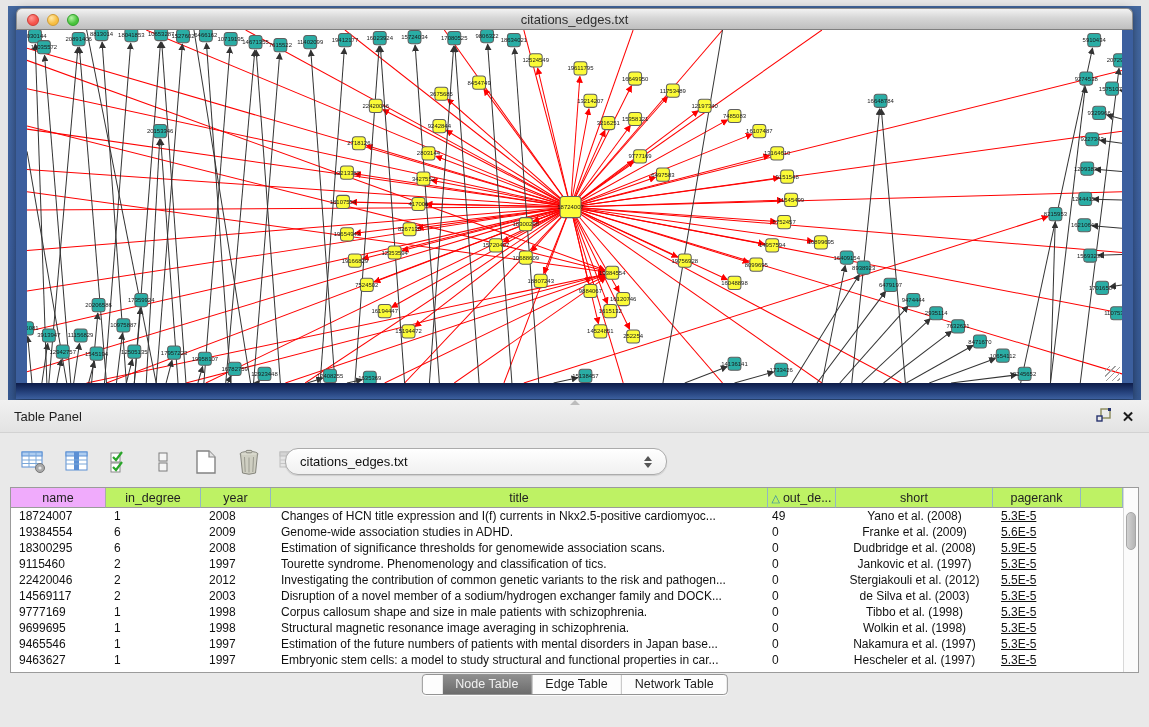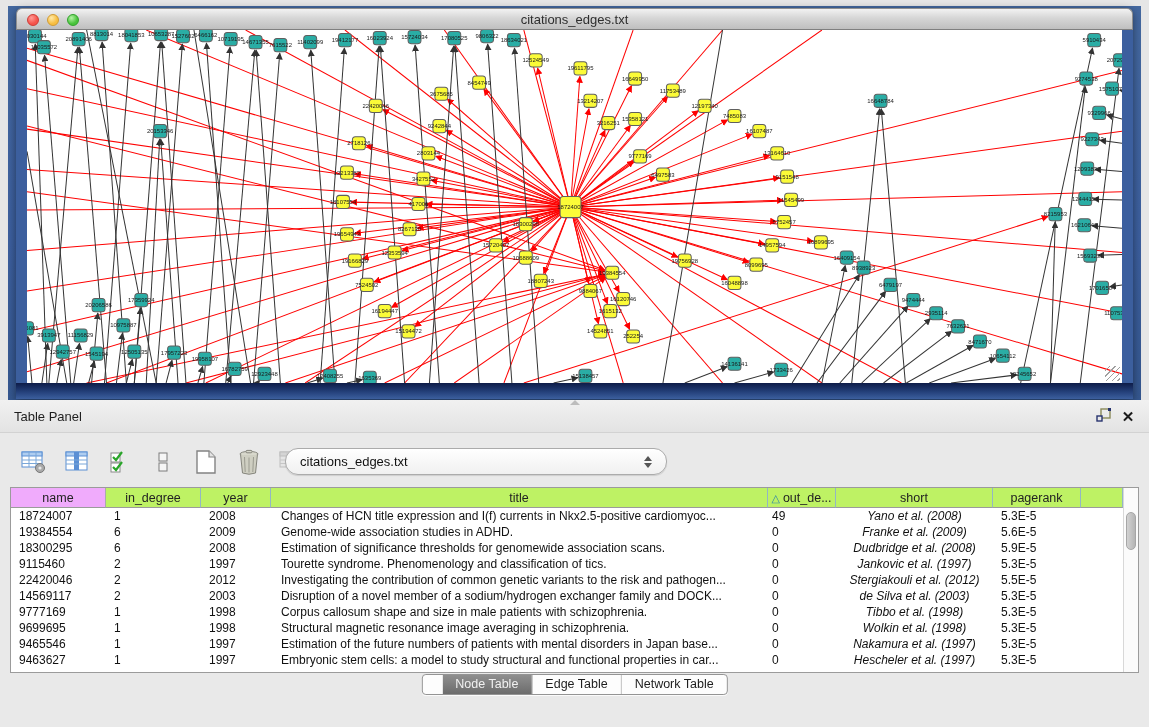--- a/index.html
+++ b/index.html
@@ -65,22 +65,22 @@
   .th-first { background:#f0abfc; border-right-color:#aaaaaa; }
   .th .sort { color:#2e86a8; font-size:11px; margin-right:3px; }
   .tbody { position:absolute; left:0; right:15px; top:20px; bottom:0; overflow:hidden; }
   .tr { height:16px; }
   .td { font-size:12px; line-height:16px; color:#111; white-space:nowrap; overflow:hidden; }
   .td.c0 { padding-left:8px; }
   .td.c1 { padding-left:8px; }
   .td.c2 { padding-left:8px; }
   .td.c3 { padding-left:10px; }
   .td.c4 { padding-left:4px; }
-  .td.c5 { text-align:center;font-style:italic; }
-  .td.c6 { padding-left:8px; }
+  .td.c5 { text-align:center; }
+  .td.c6 { padding-left:8px;text-decoration:underline; }
   .vscroll { position:absolute; right:0; top:0; bottom:0; width:15px; background:#fbfbfb; border-left:1px solid #d8d8d8; }
   .vthumb { position:absolute; left:2px; right:2px; top:24px; height:38px; border-radius:6px;
             background:linear-gradient(90deg,#d2d2d2,#b5b5b5); border:1px solid #a6a6a6; }
 
   .tabs { position:absolute; left:50%; top:274px; transform:translateX(-50%);
           display:inline-flex; height:21px; border:1px solid #949494; border-radius:4px;
           background:#fdfdfd; overflow:hidden; box-shadow:0 1px 0 rgba(255,255,255,.8); }
   .tab { padding:0 13px; line-height:19px; font-size:12.5px; color:#1d1d1d; background:none; border:none;
          border-left:1px solid #c0c0c0; }
   .tab:first-child { border-left:none;margin-left:20px; }

